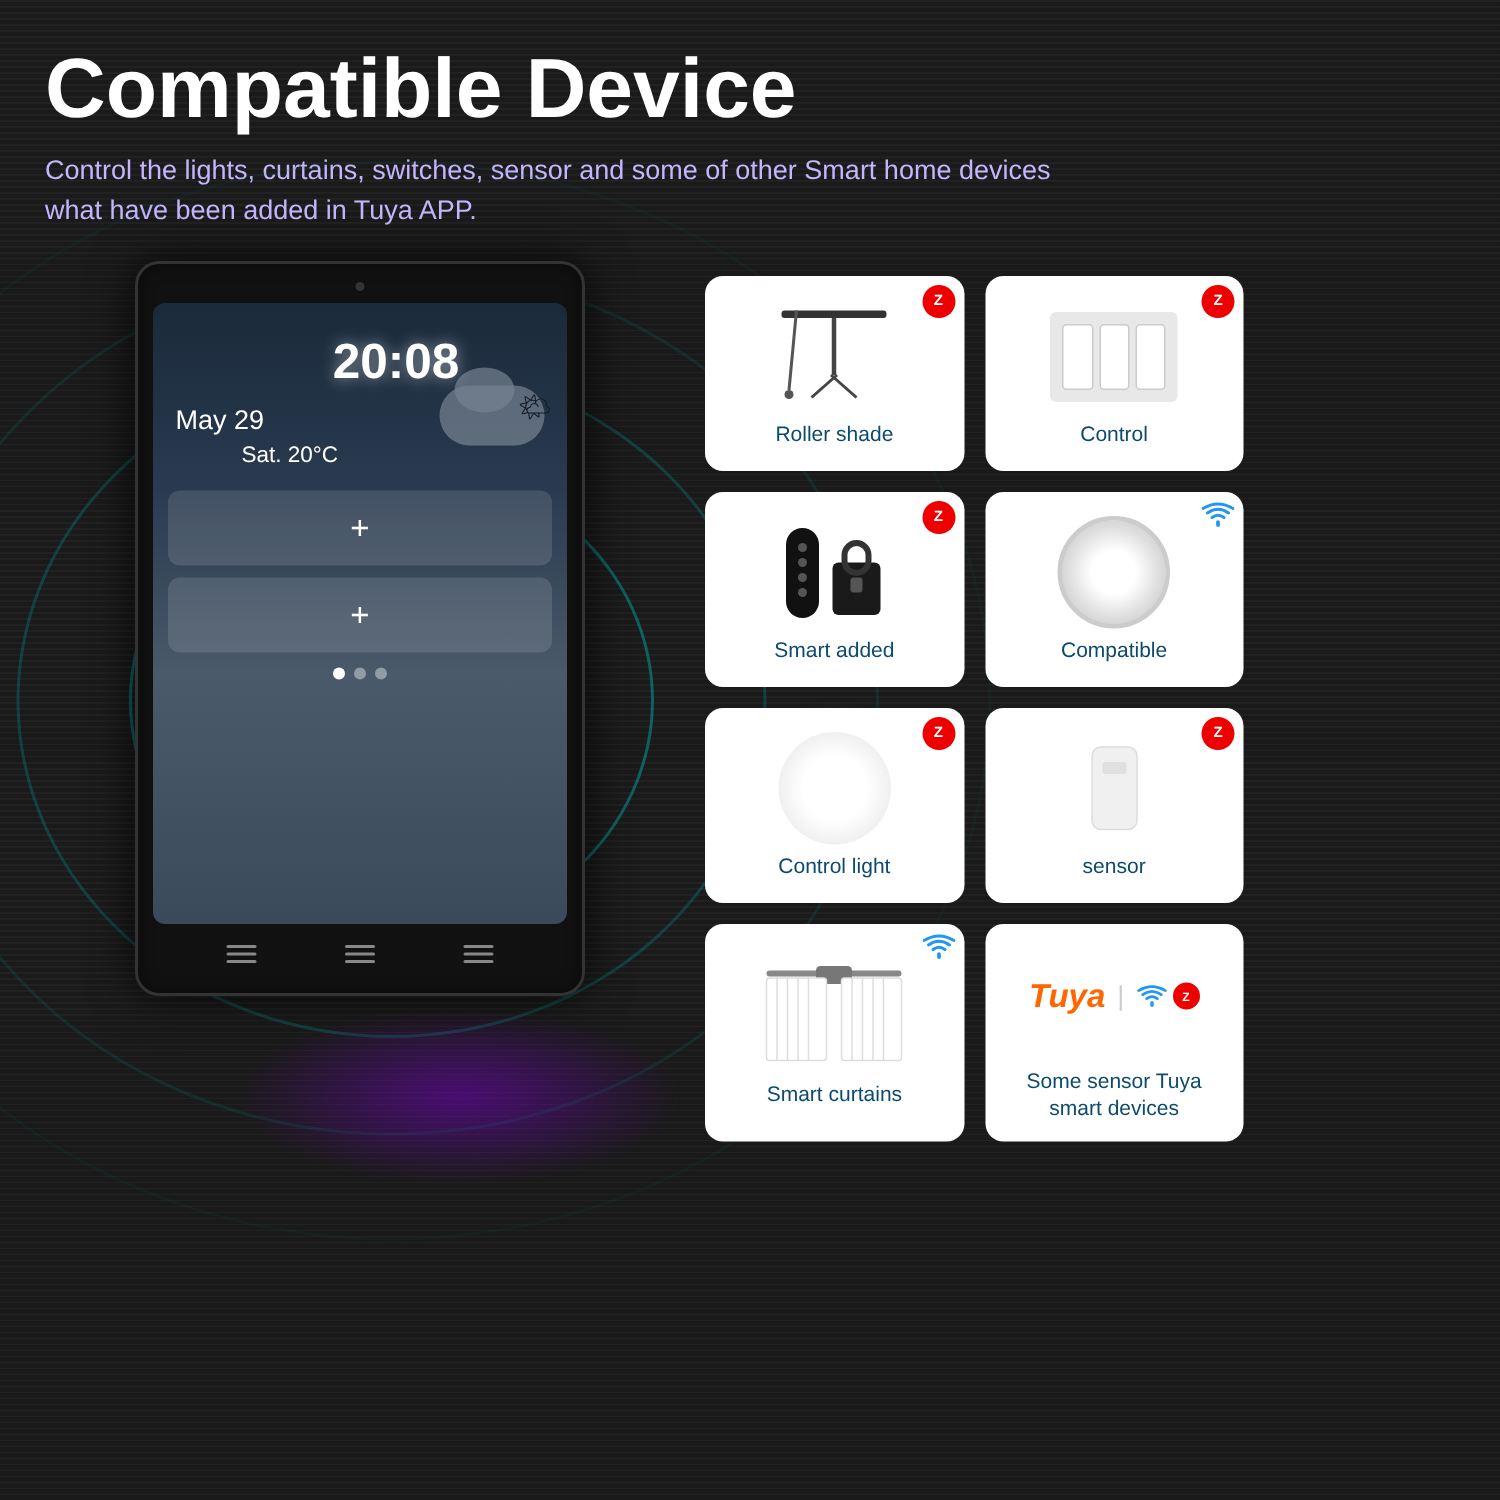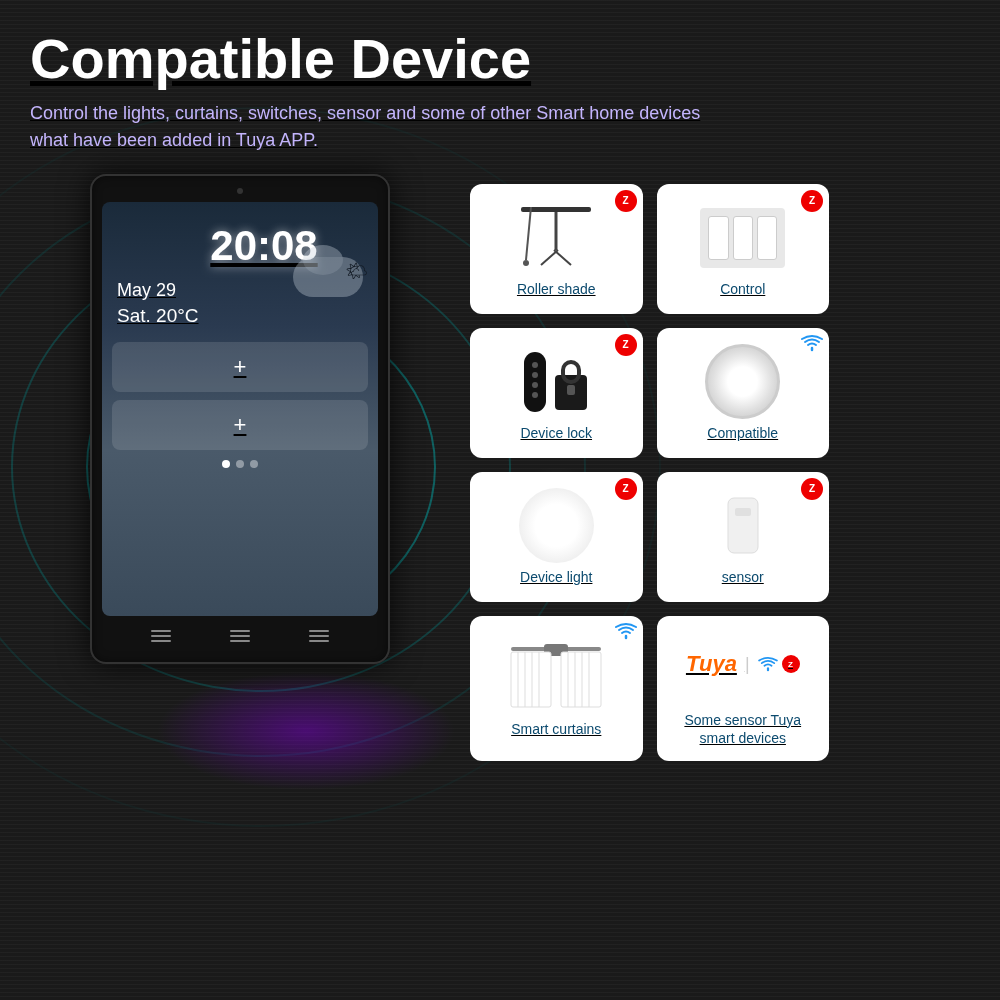--- a/index.html
+++ b/index.html
@@ -27,21 +27,20 @@
       );
       pointer-events: none;
       z-index: 0;
     }
 
     .page-container {
       position: relative;
       width: 859px;
       height: 1000px;
       z-index: 1;
-      text-decoration: underline;
     }
 
     
     .header {
       padding: 28px 30px 10px 30px;
     }
 
     .main-title {
       color: #ffffff;
       font-size: 56px;
@@ -161,21 +160,21 @@
       aspect-ratio: 3/4.5;
       border-radius: 8px;
       overflow: hidden;
       background: linear-gradient(180deg, #1a2a3a 0%, #2a3a50 30%, #4a5a6a 60%, #3a4a5a 100%);
       position: relative;
     }
 
     
     .screen-time {
       color: white;
-      font-size: 42px;
+      font-size: 33px;
       font-weight: bold;
       text-align: center;
       padding-top: 20px;
       text-shadow: 0 0 10px rgba(255,255,255,0.5);
       margin-left: 48px;
     }
 
     .screen-date {
       color: white;
       font-size: 16px;
@@ -427,21 +426,21 @@
         <div class="device-screen">
 
           <div style="position:absolute; top:55px; right:15px; opacity:0.5;">
             <div class="cloud"></div>
             <div style="position:absolute; top:3px; right:-5px; font-size:18px;">🌤</div>
           </div>
 
           <div class="screen-time">20:08</div>
           <div class="screen-date">
             <div style="font-size:18px; font-weight:500;">May 29</div>
-            <div style="font-size:19px; margin-top:4px;">Sat.       20°C</div>
+            <div style="font-size:15px; margin-top:4px;margin-left:44px;">Sat.       20°C</div>
           </div>
 
           <div class="screen-widgets">
             <div class="widget-btn">+</div>
             <div class="widget-btn">+</div>
           </div>
 
           <div class="screen-dots">
             <div class="dot active"></div>
             <div class="dot"></div>
@@ -510,21 +509,21 @@
             <circle cx="16" cy="18" r="3" fill="#555"></circle>
             <circle cx="16" cy="28" r="3" fill="#555"></circle>
             <circle cx="16" cy="38" r="3" fill="#555"></circle>
             <circle cx="16" cy="48" r="3" fill="#555"></circle>
 
             <rect x="36" y="28" width="32" height="35" rx="4" fill="#1a1a1a"></rect>
             <rect x="44" y="15" width="16" height="20" rx="8" fill="none" stroke="#333" stroke-width="4"></rect>
             <rect x="48" y="38" width="8" height="10" rx="2" fill="#555"></rect>
           </svg>
         </div>
-        <div class="device-label">Device lock</div>
+        <div class="device-label">Smart added</div>
       </div>
 
       <div class="device-card">
         <div class="wifi-badge">
           
           <svg width="22" height="18" viewBox="0 0 22 18">
             <path d="M11 14 L11 16" stroke="#2196F3" stroke-width="2.5" stroke-linecap="round"></path>
             <path d="M7 11 Q11 8 15 11" fill="none" stroke="#2196F3" stroke-width="2" stroke-linecap="round"></path>
             <path d="M4 8 Q11 3 18 8" fill="none" stroke="#2196F3" stroke-width="2" stroke-linecap="round"></path>
             <path d="M1 5 Q11 -1 21 5" fill="none" stroke="#2196F3" stroke-width="2" stroke-linecap="round"></path>
@@ -534,21 +533,21 @@
           <div class="downlight-icon"></div>
         </div>
         <div class="device-label">Compatible</div>
       </div>
 
       <div class="device-card">
         <div class="zigbee-badge">Z</div>
         <div class="device-icon-area">
           <div class="ceiling-light-icon"></div>
         </div>
-        <div class="device-label">Device light</div>
+        <div class="device-label">Control light</div>
       </div>
 
       <div class="device-card">
         <div class="zigbee-badge">Z</div>
         <div class="device-icon-area">
           <svg width="40" height="65" viewBox="0 0 40 65">
             <rect x="5" y="5" width="30" height="55" rx="6" fill="#f0f0f0" stroke="#ddd" stroke-width="1"></rect>
             <rect x="12" y="15" width="16" height="8" rx="2" fill="#e0e0e0"></rect>
           </svg>
         </div>

